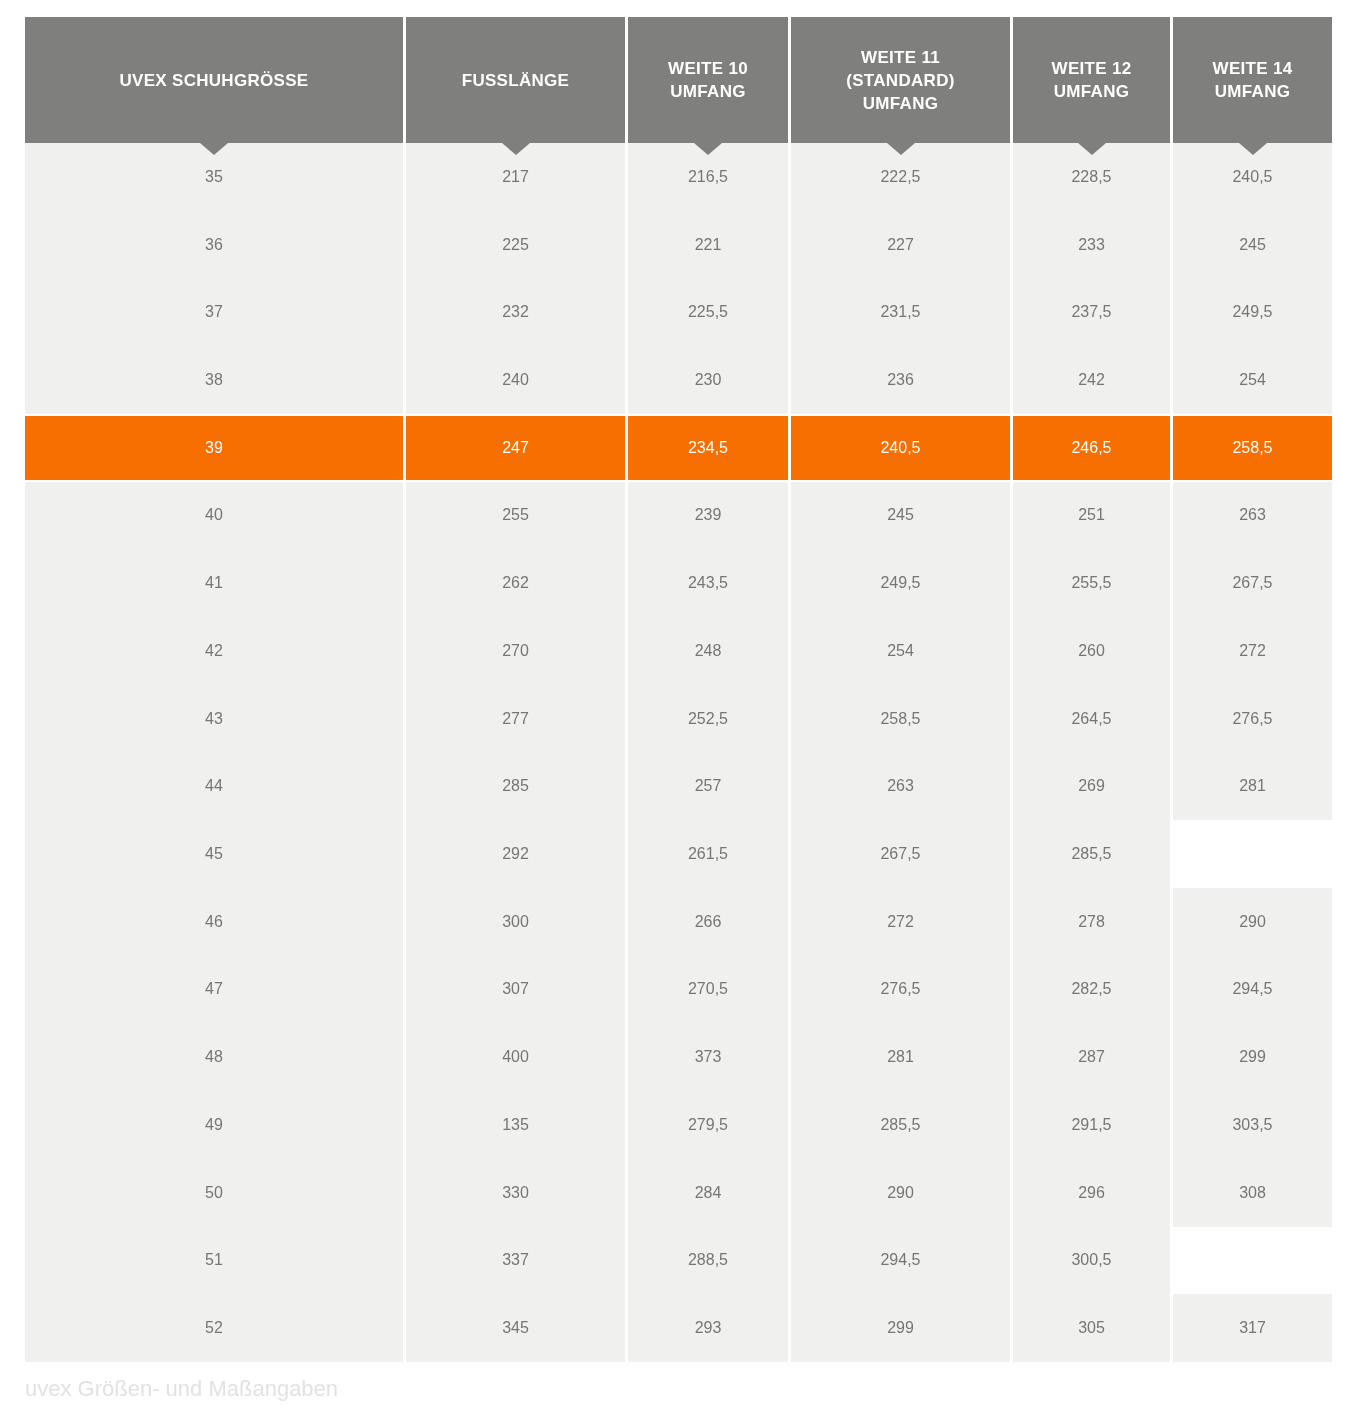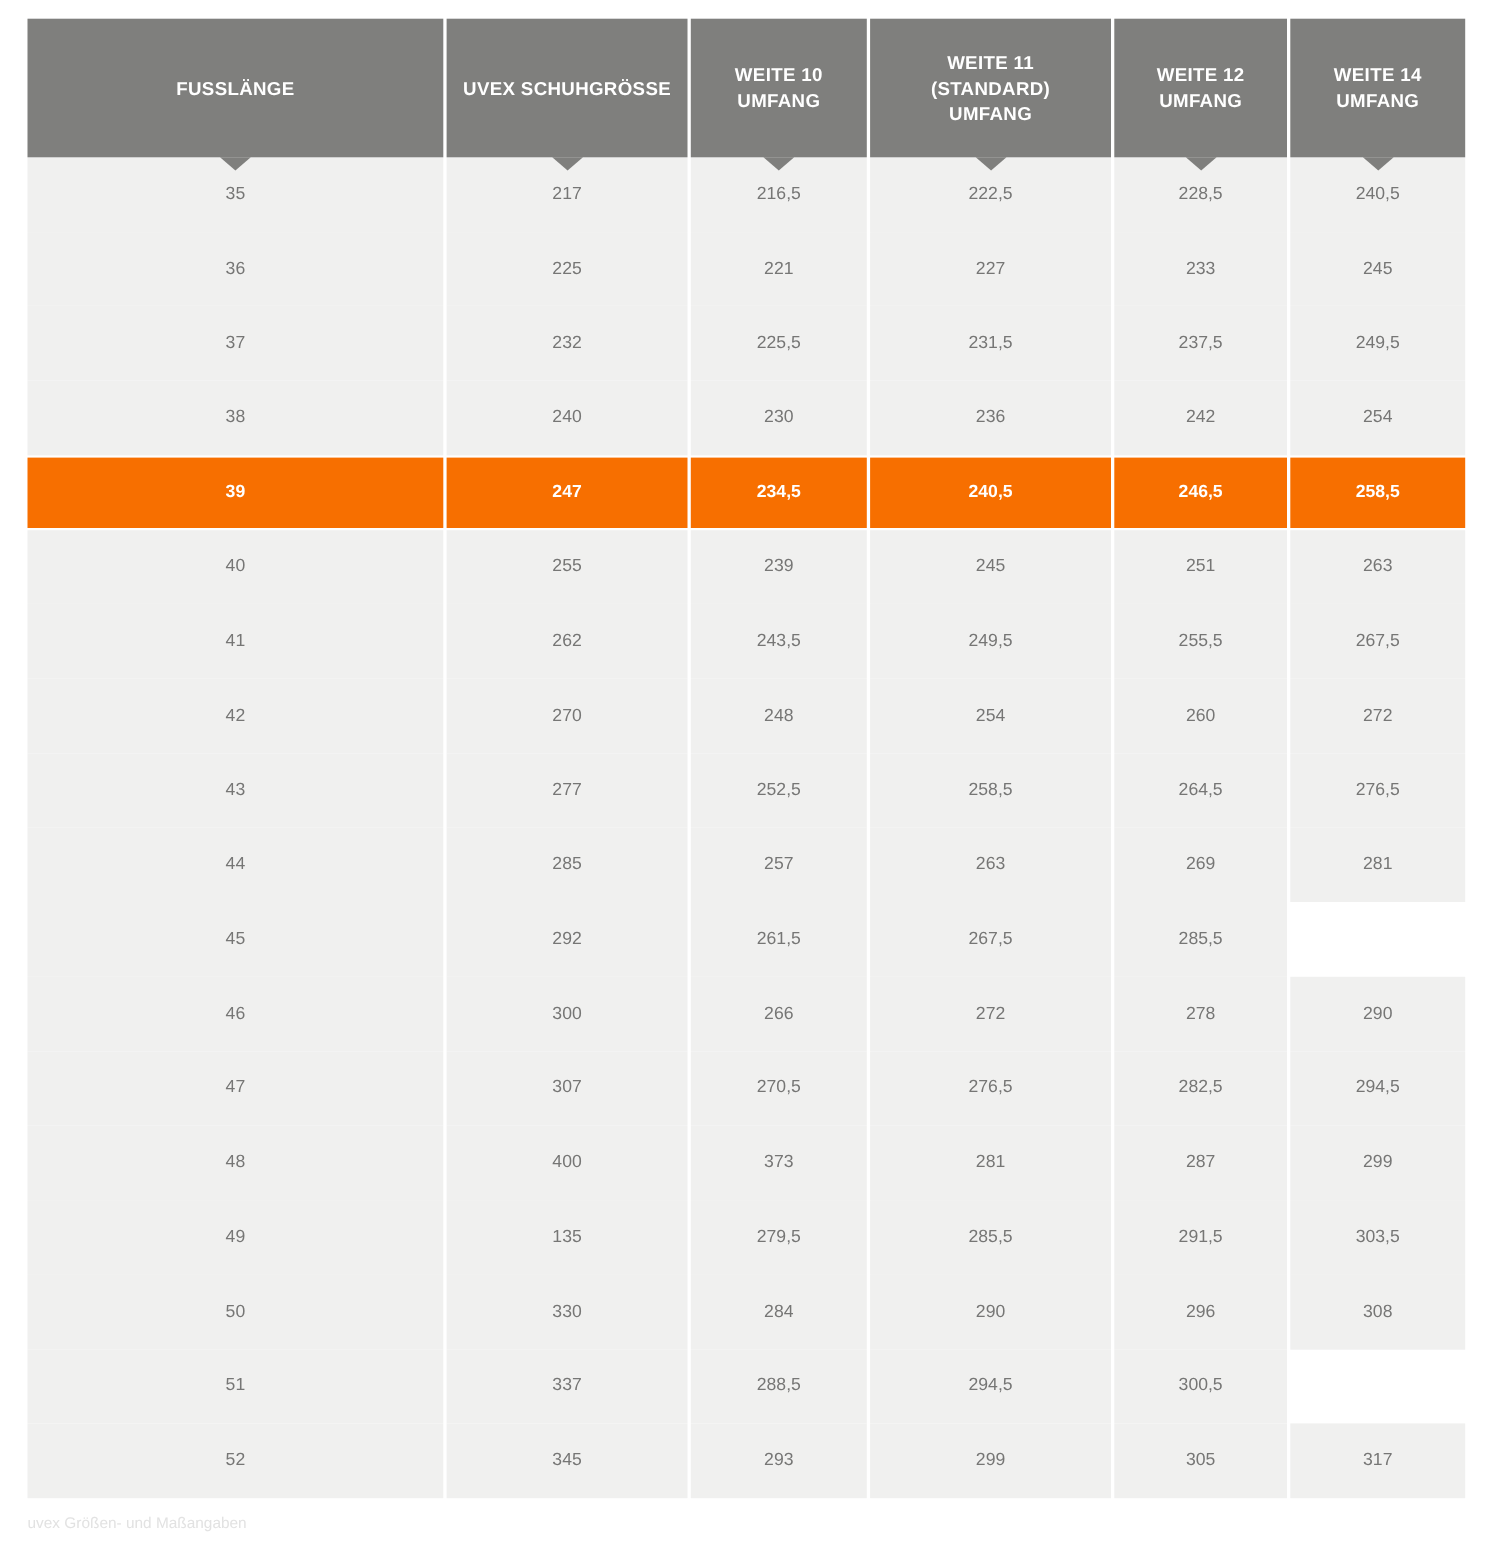--- a/index.html
+++ b/index.html
@@ -56,40 +56,39 @@
     font-size:16px;
   }
   .row.highlight{
     box-sizing:border-box;
     border-top:2px solid #ffffff;
     border-bottom:2px solid #ffffff;
   }
   .row.highlight .cell{
     background:var(--highlight-bg,#F76F00);
     color:#ffffff;
-    font-weight:bold;
   }
   .caption{
     margin:14px 0 0 25px;
-    font-size:14px;
+    font-size:22px;
     color:var(--caption-text,#E2E2E2);
   }
 </style>
 </head>
 <body>
 
 <div class="page">
   <div class="size-table">
     <div class="hrow" id="header-row">
         <div class="hcell">
+          <div>UVEX SCHUHGRÖSSE</div>
+          <span class="pointer"></span>
+        </div>
+        <div class="hcell">
           <div>FUSSLÄNGE</div>
-          <span class="pointer"></span>
-        </div>
-        <div class="hcell">
-          <div>UVEX SCHUHGRÖSSE</div>
           <span class="pointer"></span>
         </div>
         <div class="hcell">
           <div>WEITE 10</div>
           <div>UMFANG</div>
           <span class="pointer"></span>
         </div>
         <div class="hcell">
           <div>WEITE 11</div>
           <div>(STANDARD)</div>

